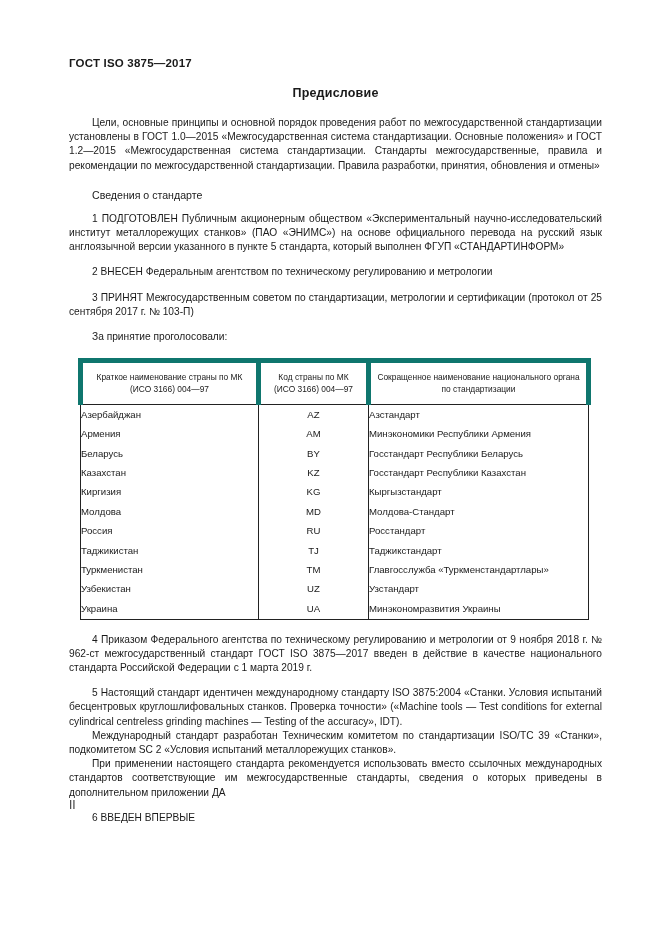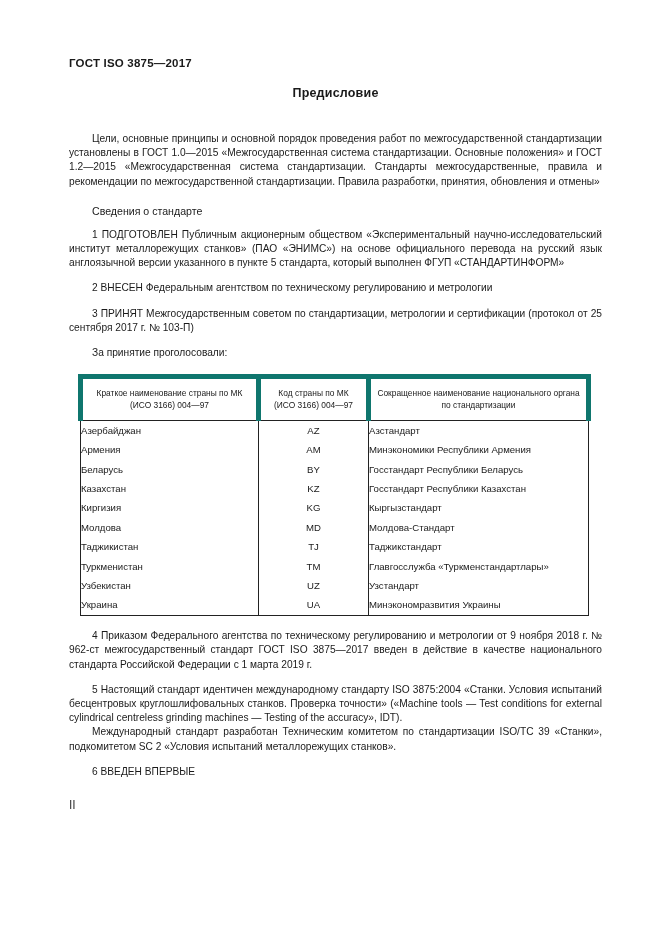--- a/index.html
+++ b/index.html
@@ -38,21 +38,21 @@
 
   
   .content {
     position: absolute;
     left: 69px;
     top: 86px;
     width: 533px;
   }
 
   h1.section-title {
-    margin: 0 0 32px 0;
+    margin: 0 0 16px 0;
     font-size: 12.5px;
     font-weight: bold;
     text-align: center;
     letter-spacing: 0.2px;
   }
 
   p.para {
     margin: 0 0 9px 0;
     font-size: 10.2px;
     line-height: 14.2px;
@@ -196,20 +196,25 @@
             <td class="col-name">Киргизия</td>
             <td class="col-code">KG</td>
             <td class="col-body">Кыргызстандарт</td>
           </tr>
           <tr>
             <td class="col-name">Молдова</td>
             <td class="col-code">MD</td>
             <td class="col-body">Молдова-Стандарт</td>
           </tr>
           <tr>
+            <td class="col-name">Россия</td>
+            <td class="col-code">RU</td>
+            <td class="col-body">Росстандарт</td>
+          </tr>
+          <tr>
             <td class="col-name">Таджикистан</td>
             <td class="col-code">TJ</td>
             <td class="col-body">Таджикстандарт</td>
           </tr>
           <tr>
             <td class="col-name">Туркменистан</td>
             <td class="col-code">TM</td>
             <td class="col-body">Главгосслужба  «Туркменстандартлары»</td>
           </tr>
           <tr>
@@ -225,20 +230,21 @@
         </tbody>
       </table>
     </div>
 
     <p class="para">4 Приказом Федерального агентства по техническому регулированию и  метрологии от 9 ноября 2018 г. № 962-ст межгосударственный стандарт ГОСТ ISO 3875—2017 введен в действие в качестве национального стандарта Российской Федерации с 1 марта 2019 г.</p>
 
     <p class="para gap-before tight">5 Настоящий стандарт идентичен международному стандарту ISO 3875:2004 «Станки. Условия испытаний бесцентровых круглошлифовальных станков. Проверка точности» («Machine tools — Test conditions for external cylindrical centreless grinding machines — Testing of the accuracy», IDT).</p>
 
     <p class="para tight">Международный стандарт разработан Техническим комитетом по стандартизации ISO/TC  39 «Станки», подкомитетом SC 2 «Условия испытаний металлорежущих станков».</p>
 
+    <p class="para">При применении настоящего стандарта рекомендуется использовать вместо ссылочных международных стандартов соответствующие им межгосударственные стандарты, сведения о которых приведены в дополнительном приложении ДА</p>
 
     <p class="para gap-before">6  ВВЕДЕН ВПЕРВЫЕ</p>
 
   </div>
 
   <div class="page-number">II</div>
 
 </div>
 
 </body></html>

